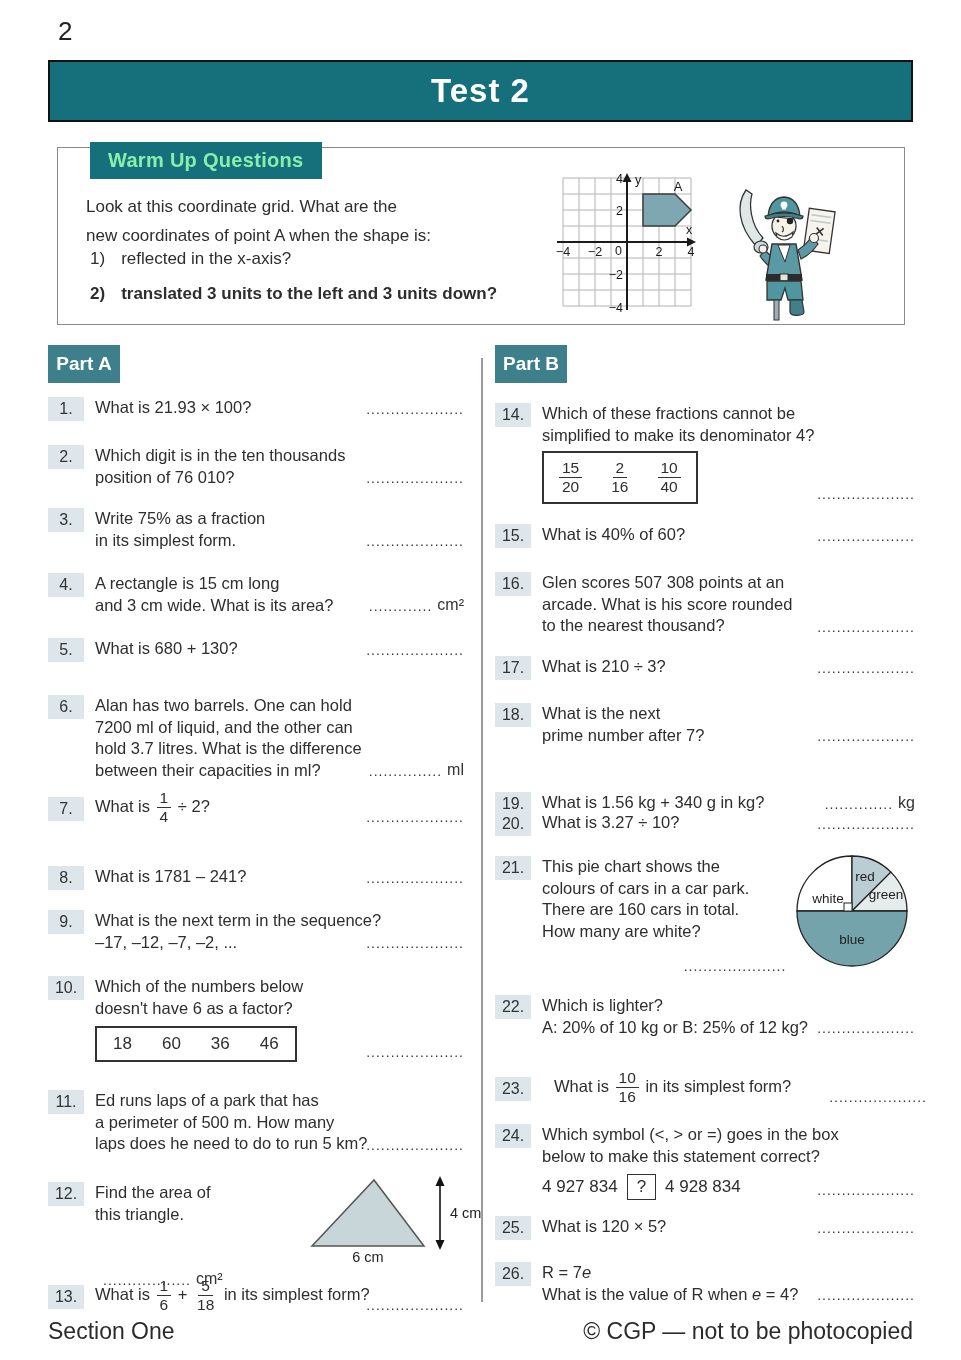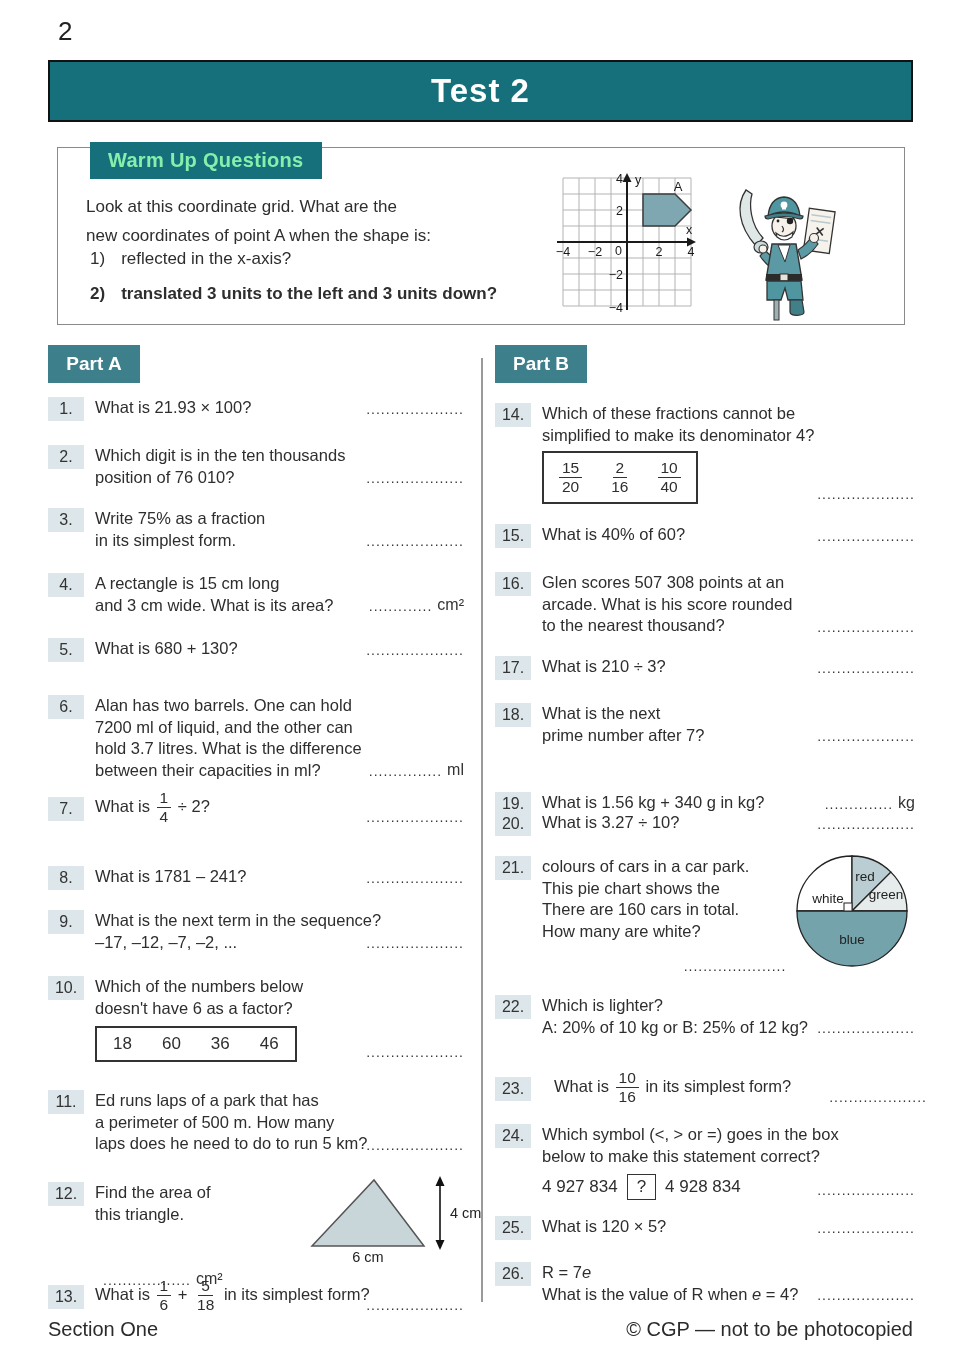--- a/index.html
+++ b/index.html
@@ -24,21 +24,21 @@
     font-size:20px;font-weight:bold;padding:7px 18px;letter-spacing:0.3px;
   }
   .warmup-intro{position:absolute;left:28px;top:44px;font-size:17px;line-height:29px;white-space:nowrap;}
   .warmup-item{position:absolute;left:32px;font-size:17px;white-space:nowrap;}
   .warmup-item .inum{margin-right:16px;}
   .grid-svg{position:absolute;left:487px;top:24px;}
   .gt{font-size:12.5px;fill:#1a1a1a;}
   .pirate-svg{position:absolute;left:674px;top:40px;}
 
   .part-badge{
-    position:absolute;top:345px;width:92px;background:#3d7f8b;color:#fff;
+    position:absolute;top:345px;width:72px;background:#3d7f8b;color:#fff;
     font-weight:bold;font-size:19px;text-align:center;padding:8px 0;
   }
   .divider{position:absolute;left:481px;top:358px;width:2px;height:944px;background:#9a9a9a;}
 
   .col{position:absolute;top:340px;}
   #col-a{left:48px;width:416px;height:982px;}
   #col-b{left:495px;width:420px;height:982px;}
 
   .q-row{position:absolute;left:0;width:100%;}
   .q-num{
@@ -59,21 +59,21 @@
   .cmp-line{display:flex;align-items:center;gap:9px;margin-top:7px;font-size:17px;white-space:nowrap;}
   .q-box{border:1.6px solid #333;padding:1px 9px;}
   .fig-wrap{position:absolute;}
   .ans{
     position:absolute;right:0;bottom:2px;font-size:14px;letter-spacing:1px;
     color:#333;white-space:nowrap;
   }
   .ans .ans-unit{font-size:16px;letter-spacing:0;margin-left:5px;vertical-align:1px;}
   .footer{
     position:absolute;left:48px;top:1318px;width:865px;
-    display:flex;justify-content:space-between;font-size:20px;color:#2b2b2b;
+    display:flex;justify-content:space-between;font-size:23px;color:#2b2b2b;
   }
 </style>
 </head>
 <body>
 
 <div class="page-num">2</div>
 
 <div class="banner">
   <span class="title">Test 2</span>
 </div>
@@ -332,22 +332,22 @@
     <div class="q-row" style="top: 472px;">
       <span class="q-num">20.</span>
       <div class="q-body">
         <div class="q-line">What is 3.27 ÷ 10?</div>
       </div>
       <span class="ans"><span>....................</span></span>
     </div>
     <div class="q-row" style="top: 516px;">
       <span class="q-num">21.</span>
       <div class="q-body" style="width: 300px;">
+        <div class="q-line">This pie chart shows the</div>
         <div class="q-line">colours of cars in a car park.</div>
-        <div class="q-line">This pie chart shows the</div>
         <div class="q-line">There are 160 cars in total.</div>
         <div class="q-line">How many are white?</div>
       </div>
       <div class="fig-wrap" style="left: 300px; top: -2px;"><svg width="114" height="114" viewBox="0 0 114 114">
           <path d="M57,57 L2.0,57.0 A55 55 0 0 1 57.0,2.0 Z" fill="#ffffff" stroke="#222" stroke-width="1.3"></path>
           <path d="M57,57 L57.0,2.0 A55 55 0 0 1 95.9,18.1 Z" fill="#b9cdd2" stroke="#222" stroke-width="1.3"></path>
           <path d="M57,57 L95.9,18.1 A55 55 0 0 1 112.0,57.0 Z" fill="#e6ebeb" stroke="#222" stroke-width="1.3"></path>
           <path d="M57,57 L112.0,57.0 A55 55 0 0 1 2.0,57.0 Z" fill="#74a3ab" stroke="#222" stroke-width="1.3"></path>
           <rect x="49" y="49" width="8" height="8" fill="#fff" stroke="#333" stroke-width="1.1"></rect>
           <text x="33" y="49" text-anchor="middle" font-size="13.5" fill="#222">white</text>

